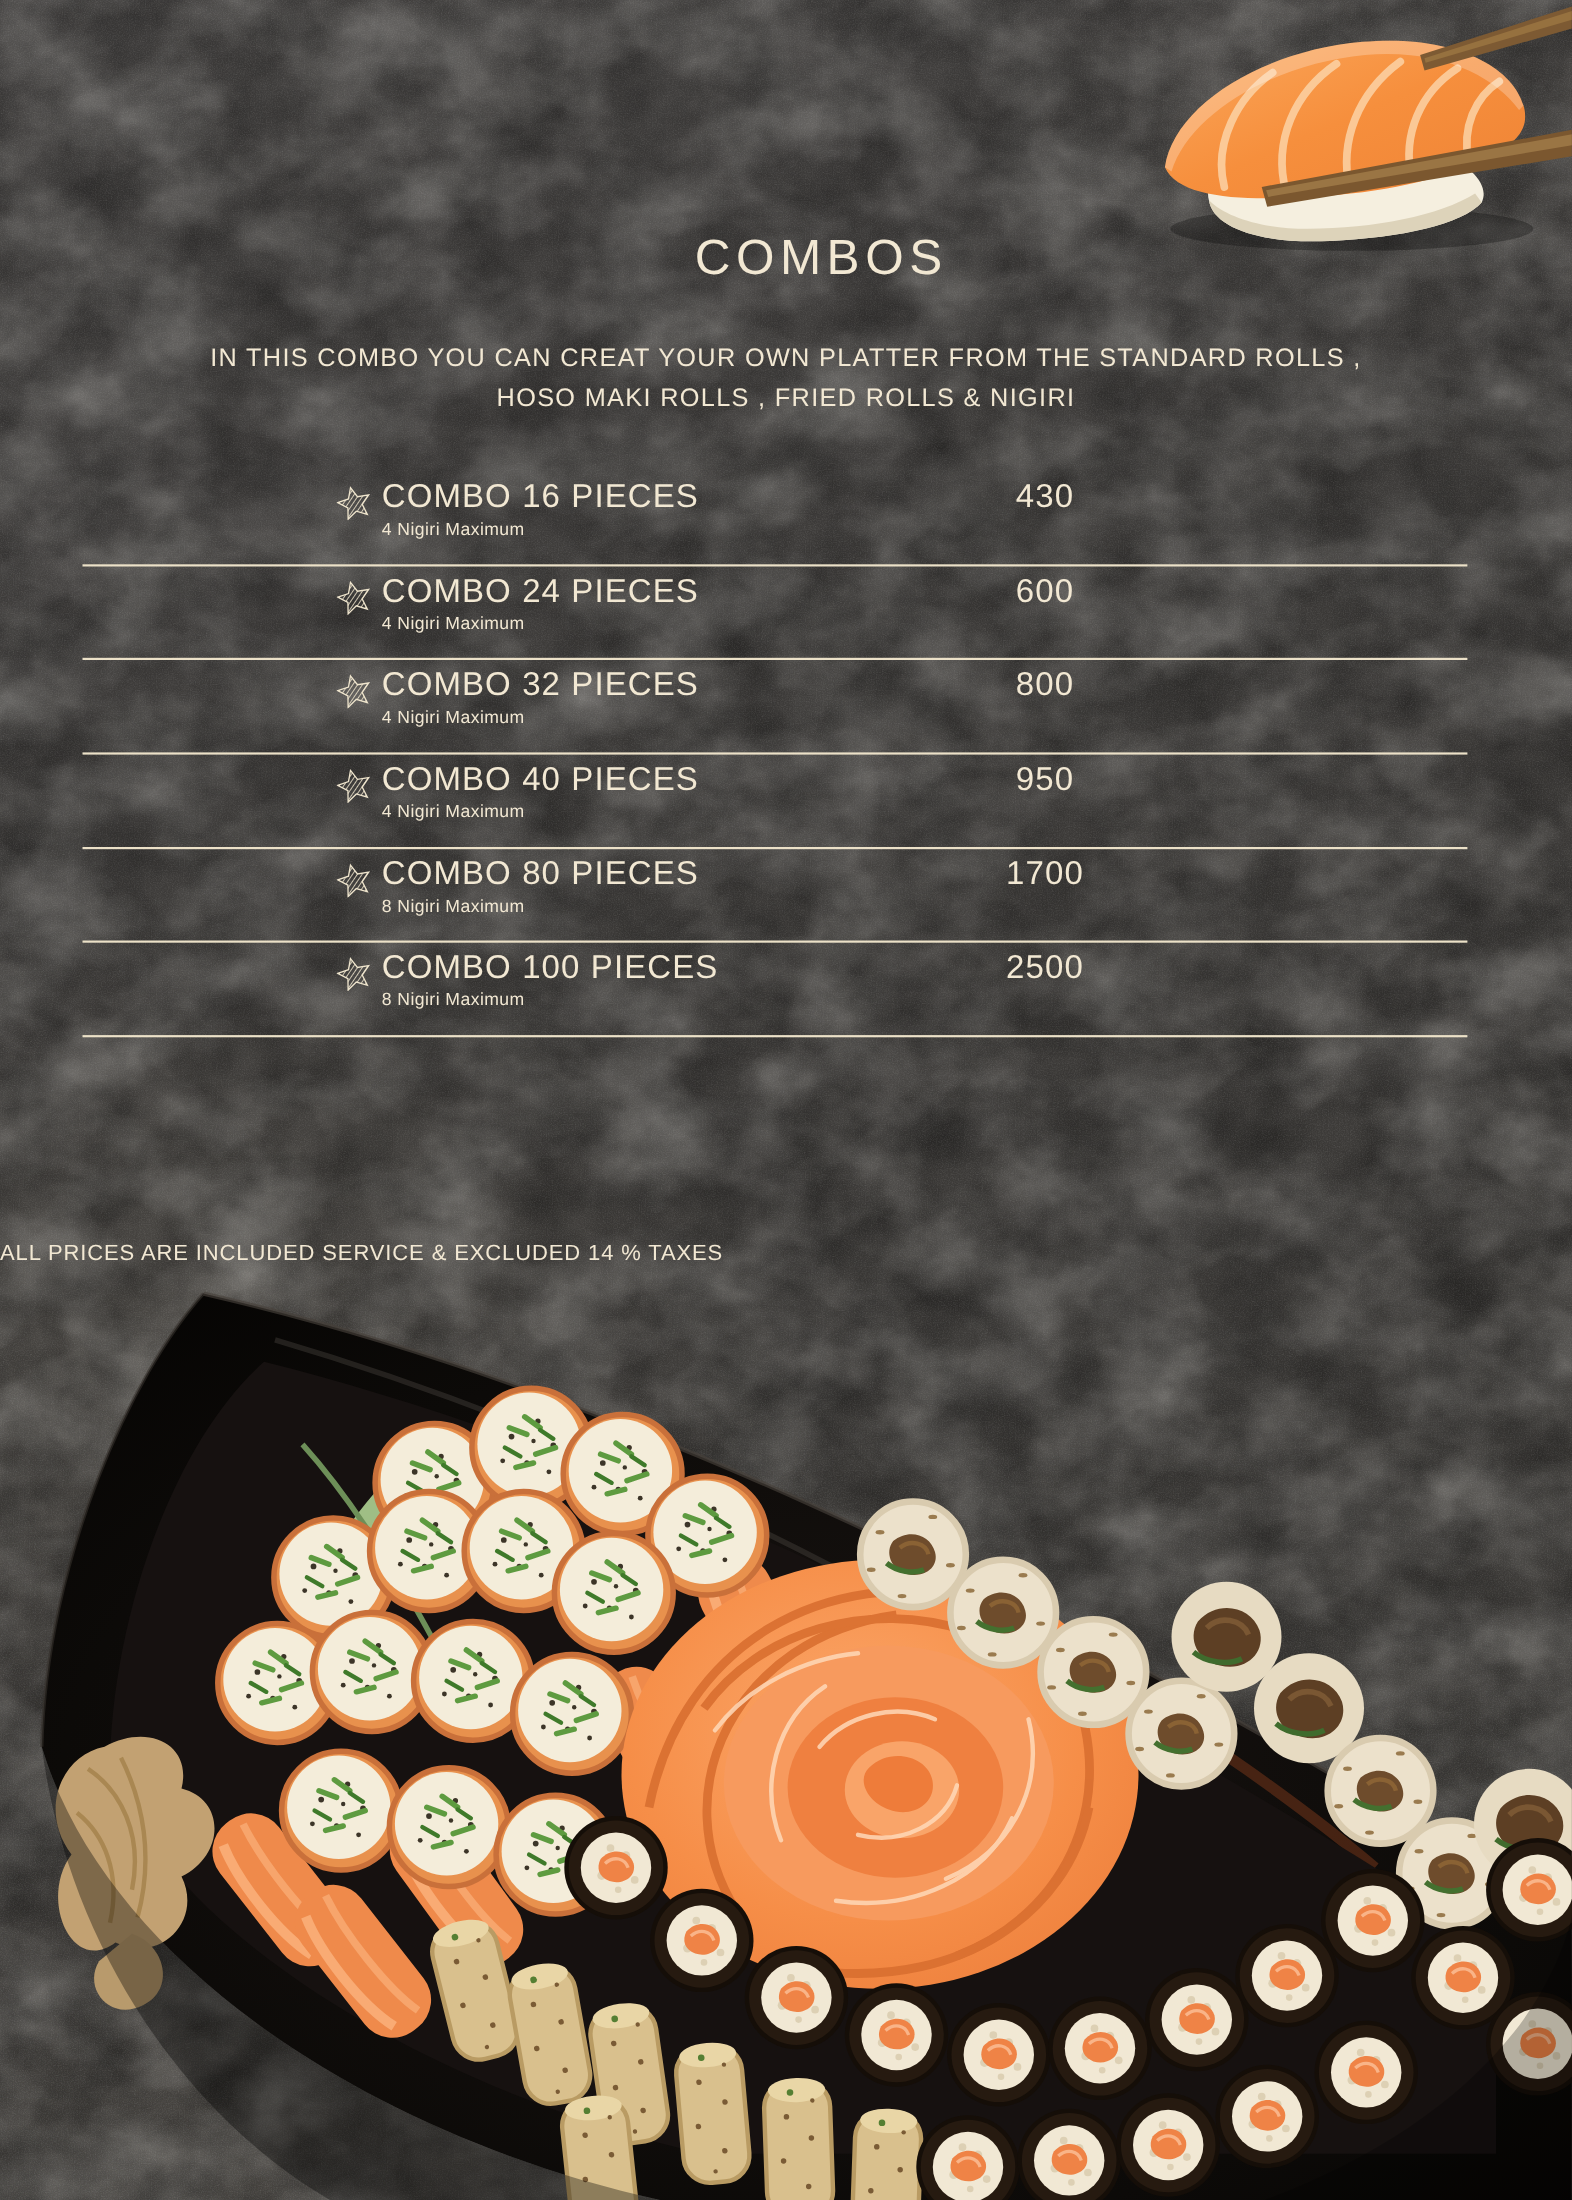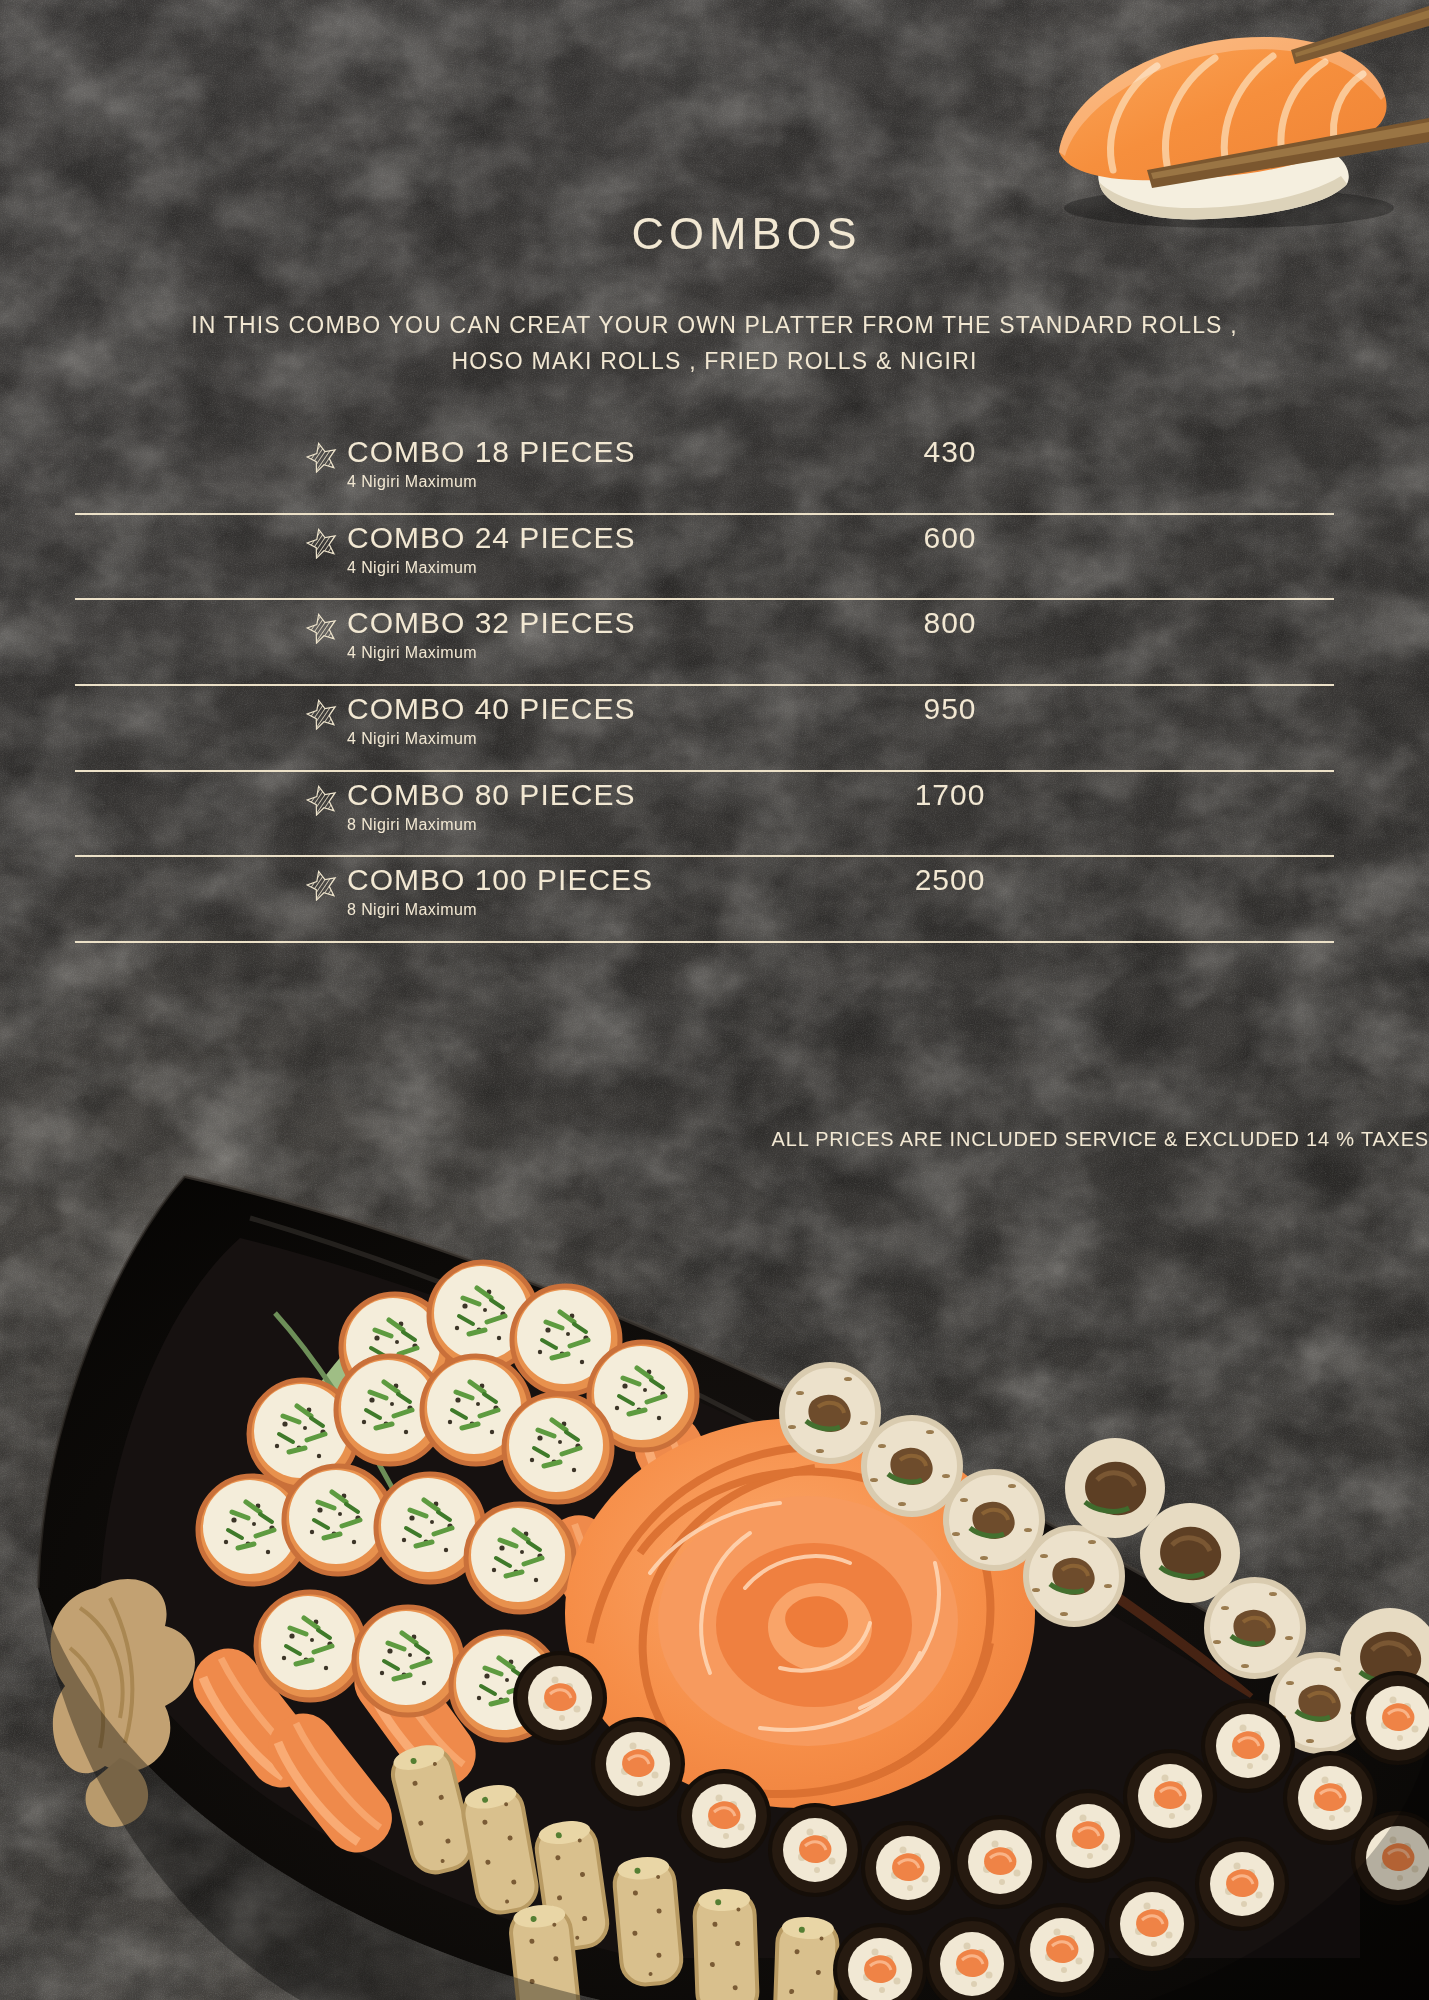--- a/index.html
+++ b/index.html
@@ -28,21 +28,21 @@
     margin-top:11px;
   }
   .menu{position:absolute;left:75px;top:429px;width:1259px;}
   .menu-row{position:relative;height:83.7px;border-bottom:2.5px solid var(--divider,#ece1c8);}
   .menu-row .star{position:absolute;left:231px;top:12px;width:32px;height:32px;}
   .item-name{position:absolute;left:272px;top:6px;font-size:30px;letter-spacing:1px;white-space:nowrap;}
   .item-note{position:absolute;left:272px;top:44px;font-size:16px;letter-spacing:0.4px;white-space:nowrap;}
   .item-price{position:absolute;left:800px;top:6px;width:150px;text-align:center;font-size:30px;letter-spacing:1px;}
   .footer-note{
     position:absolute;left:0;top:1128px;width:100%;
-    text-align:right;font-size:20px;letter-spacing:0.8px;
+    text-align:left;font-size:20px;letter-spacing:0.8px;
     color:var(--text,#f2e8d3);
   }
   .nigiri{position:absolute;right:0;top:0;width:400px;height:238px;}
   .platter{position:absolute;left:0;top:1158px;width:1429px;height:842px;}
   .hidden-defs{position:absolute;width:0;height:0;overflow:hidden;}
 </style>
 </head>
 <body>
 
 <div class="page">
@@ -107,21 +107,21 @@
     <span>IN THIS COMBO YOU CAN CREAT YOUR OWN PLATTER FROM THE STANDARD ROLLS ,</span><br>
     <span>HOSO MAKI ROLLS , FRIED ROLLS &amp; NIGIRI</span>
   </div>
 
   <div class="menu">
 
     <div class="menu-row">
       <svg class="star">
           <use href="#star-sym"></use>
         </svg>
-      <div class="item-name">COMBO 18 PIECES</div>
+      <div class="item-name">COMBO 16 PIECES</div>
       <div class="item-note">4 Nigiri Maximum</div>
       <div class="item-price">430</div>
     </div>
 
     <div class="menu-row">
       <svg class="star">
           <use href="#star-sym"></use>
         </svg>
       <div class="item-name">COMBO 24 PIECES</div>
       <div class="item-note">4 Nigiri Maximum</div>

